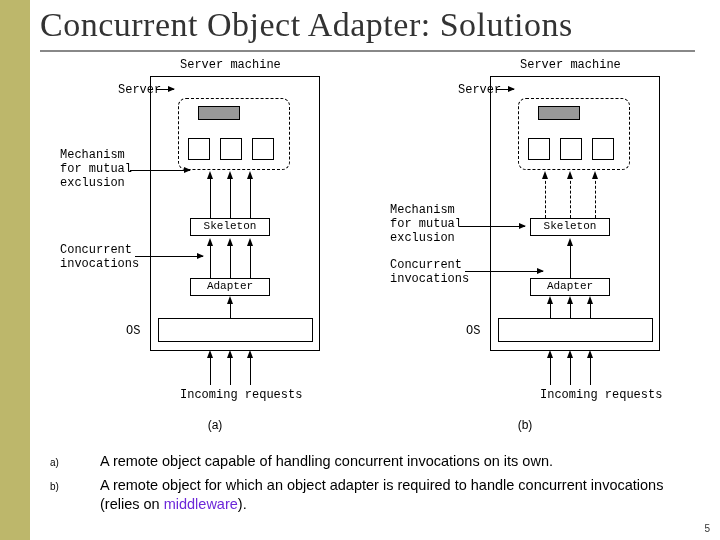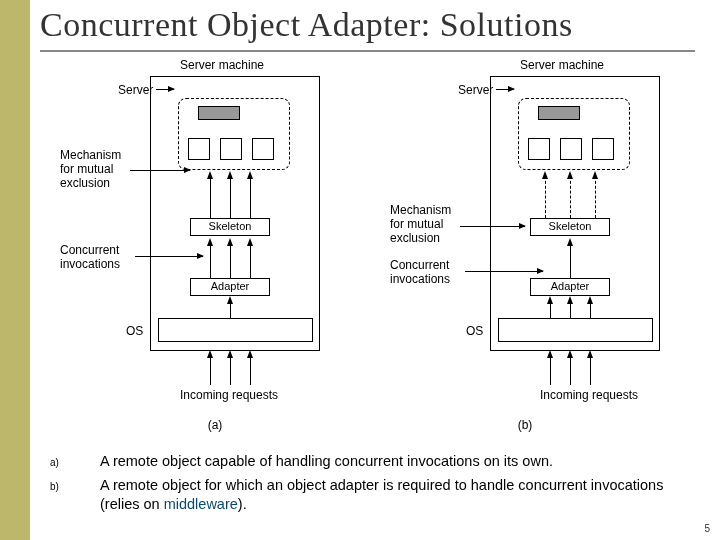--- a/index.html
+++ b/index.html
@@ -35,21 +35,21 @@
     position: absolute;
     top: 58px; left: 60px;
     width: 620px;
     display: flex;
     justify-content: space-between;
   }
   .diag {
     width: 300px;
     height: 360px;
     position: relative;
-    font-family: Liberation Sans, sans-serif;
+    font-family: Liberation Mono, monospace;
     font-size: 12px;
     color: #000;
   }
   .lbl { position: absolute; white-space: nowrap; }
   .bigbox {
     position: absolute;
     border: 1px solid #000;
   }
   .serverbox {
     position: absolute;
@@ -119,21 +119,21 @@
     left: 50px;
     width: 650px;
     font-family: Verdana, Geneva, sans-serif;
     font-size: 14.5px;
     color: #000;
     line-height: 1.35;
   }
   .list .row { display: flex; margin-bottom: 4px; }
   .list .key { width: 50px; font-size: 10px; padding-top: 4px; }
   .list .txt { flex: 1; }
-  .mw { color: #0c4a6e; margin-top: 48px; }
+  .mw { color: #6d28d9; margin-top: 48px; }
   .pagenum {
     position: absolute;
     right: 10px; bottom: 6px;
     font-family: Arial, sans-serif;
     font-size: 10px;
     color: #333;
   }
 </style>
 </head>
 <body>

